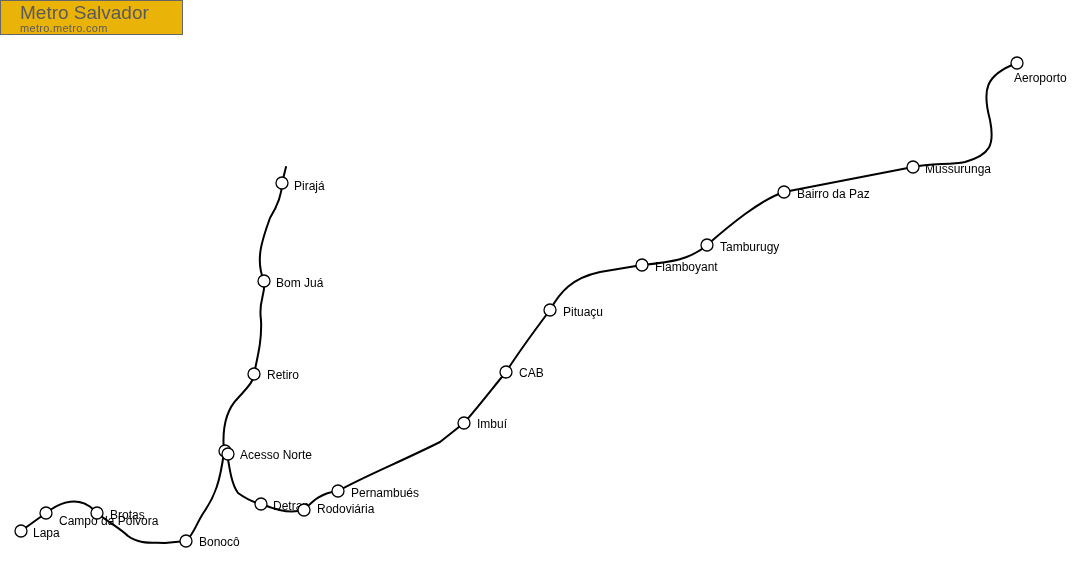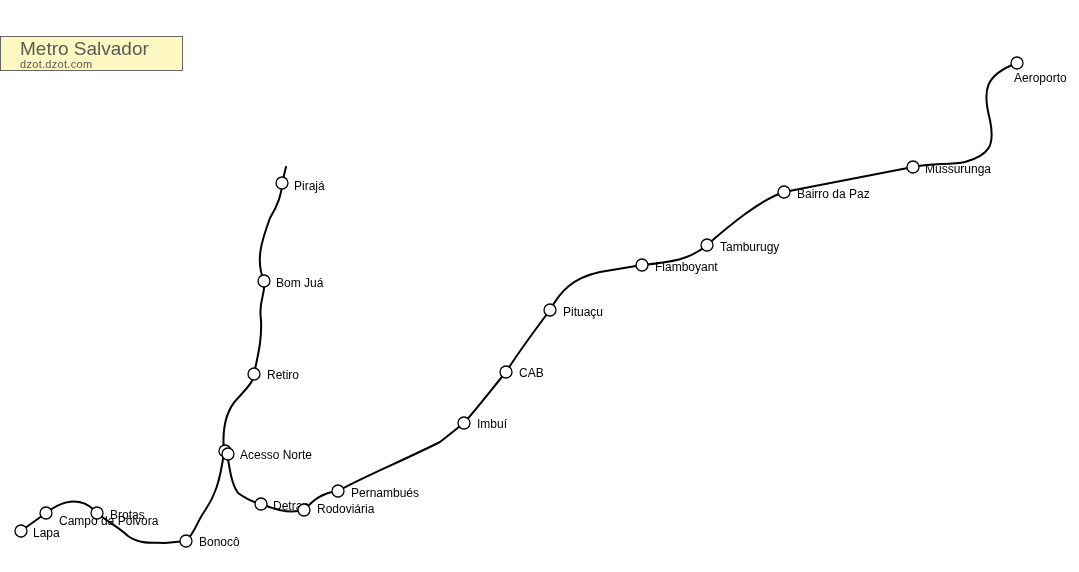--- a/index.html
+++ b/index.html
@@ -1,35 +1,35 @@
 <!DOCTYPE html>
 <html><head>
   <meta charset="utf-8">
   <style>
     html, body { margin: 0; padding: 0; background: #ffffff; }
     body { width: 1079px; height: 572px; position: relative; overflow: hidden; font-family: "Liberation Sans", sans-serif; }
     .title-box {
       position: absolute; left: 0; top: 0; width: 183px; height: 35px;
-      border: 1px solid #666666; background: #fef9c3; box-sizing: border-box; margin-top: 36px;
+      border: 1px solid #666666; background: #eab308; box-sizing: border-box;
     }
     .title-main { position: absolute; left: 19px; top: 1px; font-size: 19px; color: #5a5a5a; white-space: nowrap; }
     .title-sub { position: absolute; left: 19px; top: 21px; font-size: 11px; color: #5a5a5a; letter-spacing: 0.3px; white-space: nowrap; }
     svg.map { position: absolute; left: 0; top: 0; }
     .line { fill: none; stroke: #000000; stroke-width: 2; stroke-linejoin: round; stroke-linecap: round; }
     .station { fill: #ffffff; stroke: #000000; stroke-width: 1.3; cursor: pointer; }
     .label { font-family: "Liberation Sans", sans-serif; font-size: 12px; fill: #000000; }
     .pages { position: absolute; left: 17px; top: 555px; font-size: 12px; margin-top: 30px; }
     .pages a { color: #000000; text-decoration: underline; margin-right: 5px; cursor: pointer; }
   </style>
 </head>
 <body>
 
 <div class="title-box">
   <div class="title-main">Metro Salvador</div>
-  <div class="title-sub">dzot.dzot.com</div>
+  <div class="title-sub">metro.metro.com</div>
 </div>
 
 <svg class="map" width="1079" height="572" viewBox="0 0 1079 572">
 
   <path class="line" d="M21,531 L46,513 C60,502 80,494 97,513
            C108,522 120,528 128,536 C140,545 155,542 165,543
            L186,541
            C194,534 196,524 204,512 C215,496 220,482 224,452
            C222,430 226,410 238,398 C250,385 254,380 254,374
            C258,355 262,340 261,320 C258,300 266,295 264,281

